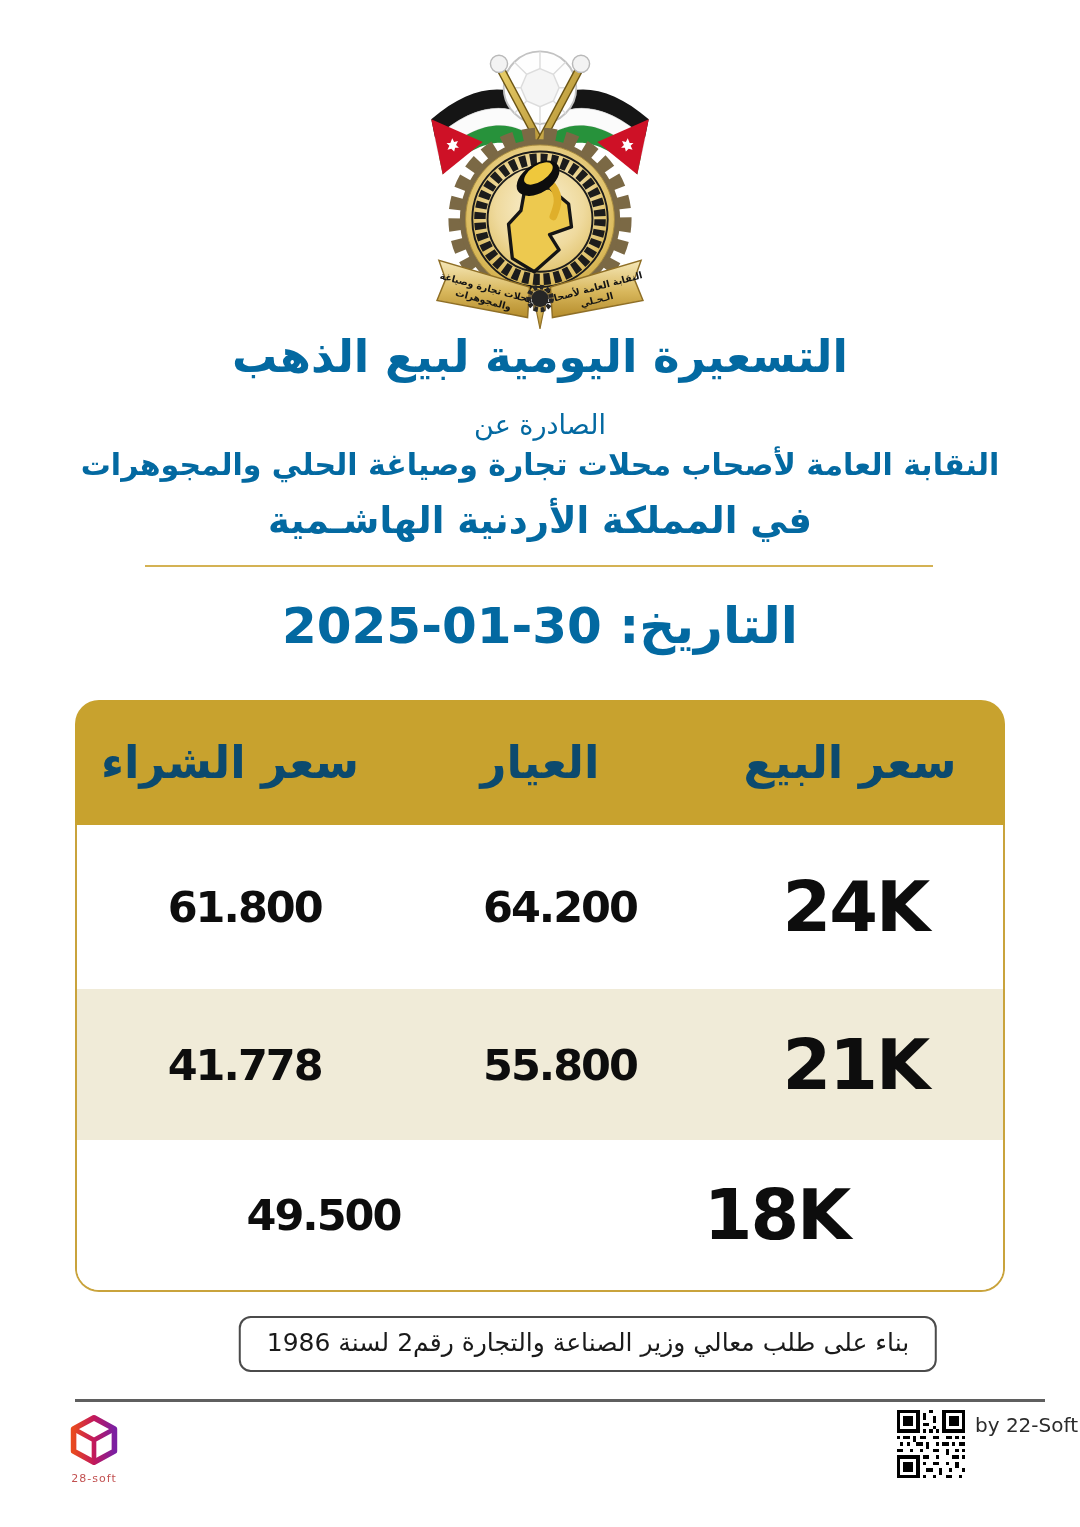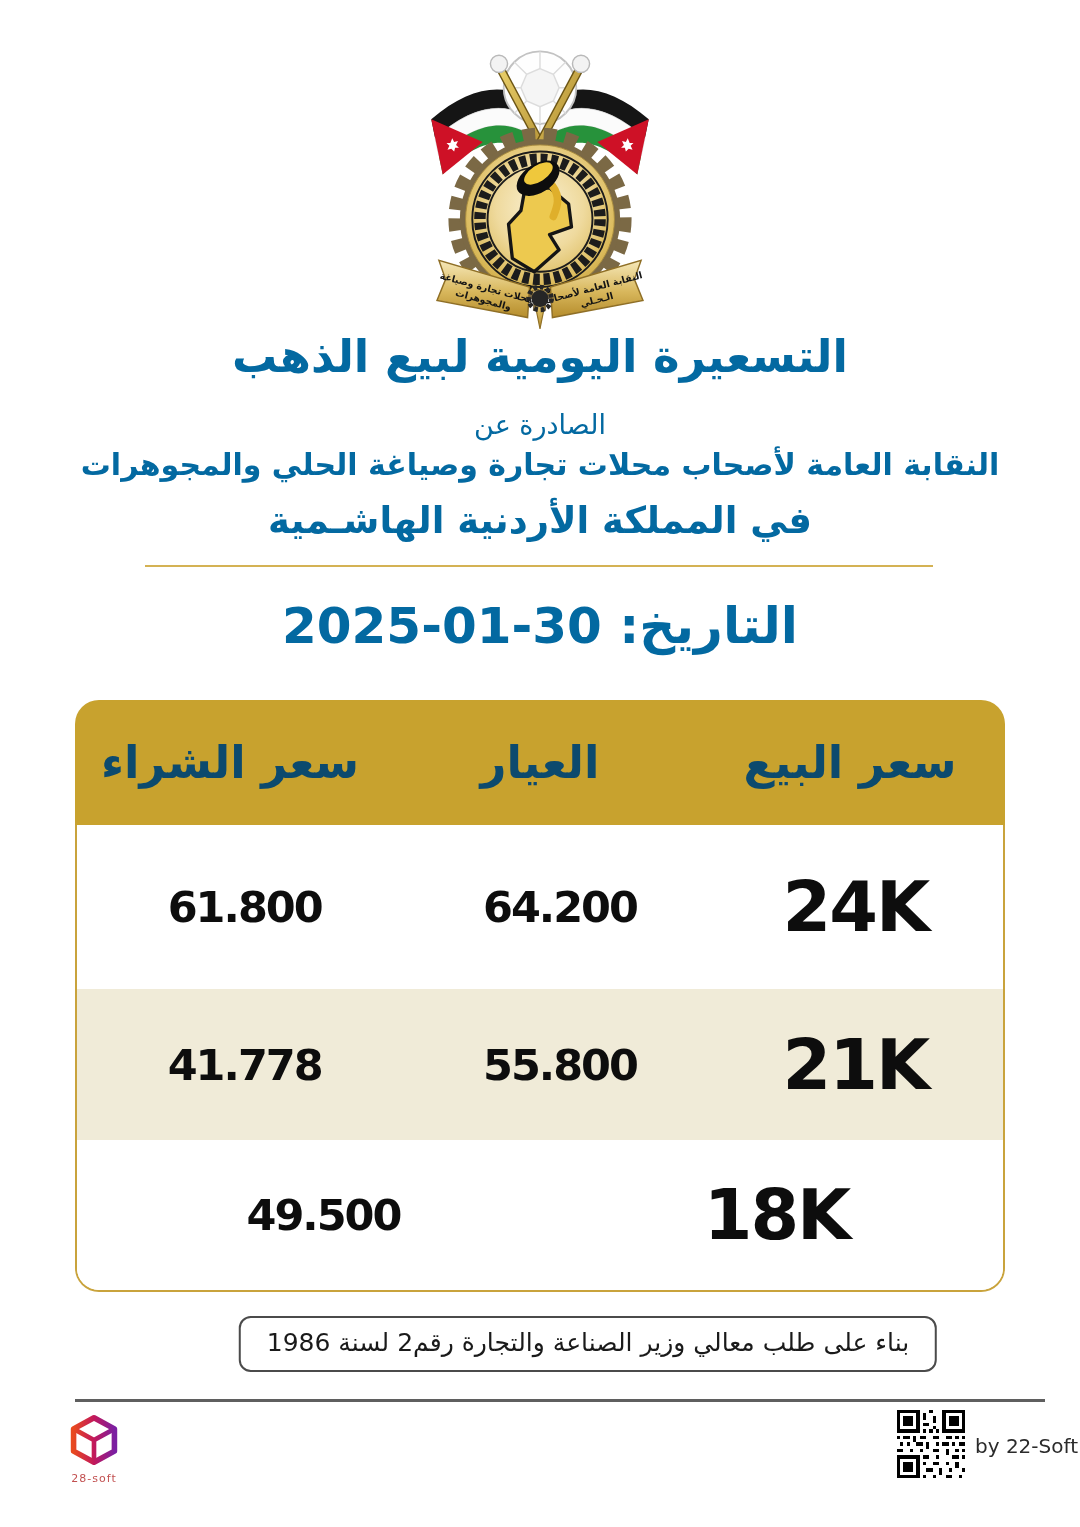--- a/index.html
+++ b/index.html
@@ -34,21 +34,21 @@
   .note { position:absolute; top:1316px; left:50%; transform:translateX(-50%);
           direction:rtl; white-space:nowrap; font-size:25px; font-weight:500; color:#1a1a1a;
           border:2px solid #4b4b4b; border-radius:12px; padding:10px 26px 13px; background:#fff;margin-left:48px; }
 
   .footer-line { position:absolute; top:1399px; left:75px; width:970px; height:3px; background:#5f5f5f; }
 
   .brand { position:absolute; left:62px; top:1414px; width:64px; text-align:center; }
   .brand-text { font-size:11px; color:#C25050; letter-spacing:1px; margin-top:2px; }
 
   .qr-wrap { position:absolute; left:897px; top:1410px; display:flex; align-items:flex-start; gap:10px; }
-  .qr-caption { font-size:20px; color:#2b2b2b; margin-top:24px; white-space:nowrap; }
+  .qr-caption { font-size:20px; color:#2b2b2b; margin-top:3px; white-space:nowrap; }
 </style>
 </head>
 <body>
 
 <div class="page">
 
   <svg class="logo" width="248" height="312" viewBox="0 0 260 312">
     <defs>
       <radialGradient id="discGrad" cx="50%" cy="42%" r="65%">
         <stop offset="0%" stop-color="#FAF1D4"></stop>

